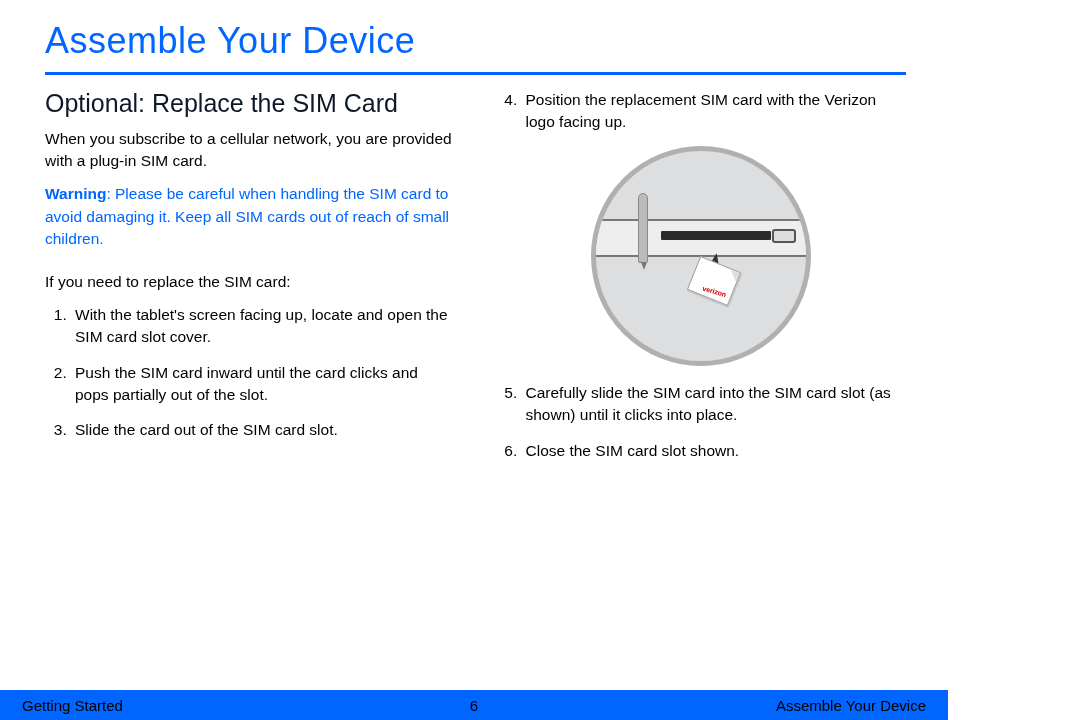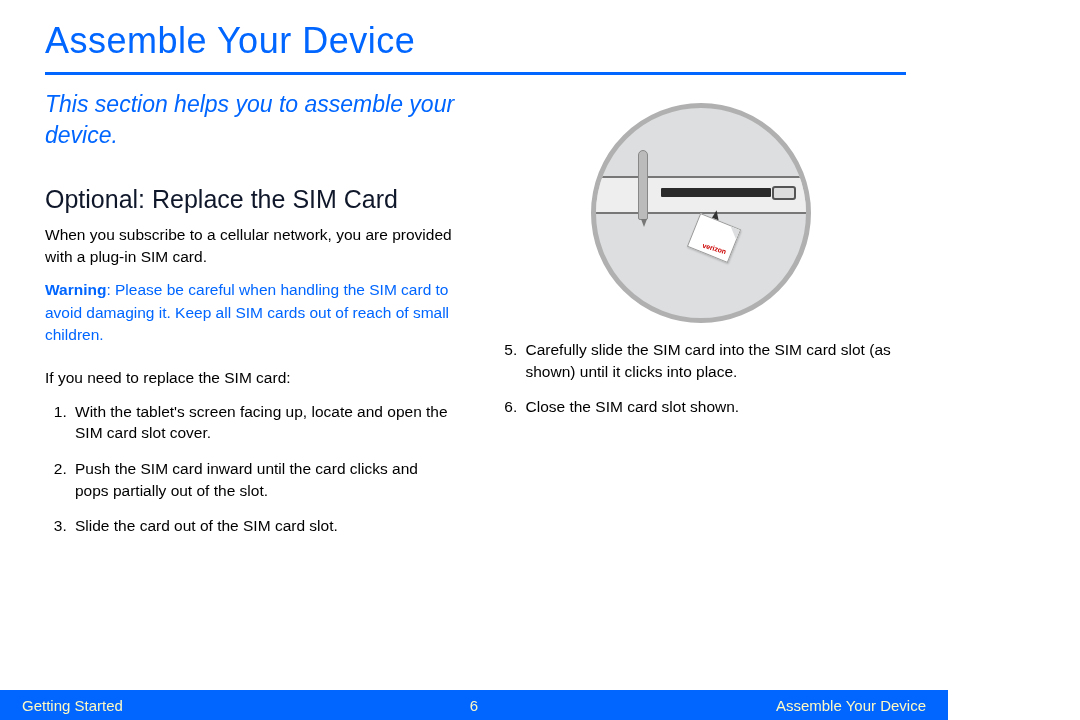--- a/index.html
+++ b/index.html
@@ -159,61 +159,63 @@
     border-left: 7px solid transparent;
     border-right: 7px solid transparent;
     border-bottom: 18px solid #333;
     transform: rotate(10deg);
   }
   .footer {
     position: absolute;
     left: 0; right: 0; bottom: 0;
     height: 30px;
     background: #0066ff;
-    color: #fef9c3;
+    color: #000000;
     display: flex;
     align-items: center;
     justify-content: space-between;
     padding: 0 22px;
     font-size: 15px;
     gap: 12px;
   }
   .footer .center { position: absolute; left: 50%; transform: translateX(-50%); }
 </style>
 </head>
 <body>
 
 <div class="page">
 
   <h1 class="title">Assemble Your Device</h1>
   <hr class="rule">
 
   <div class="cols">
 
     <div class="col">
-      <p class="intro">This section helps you to assemble your device.</p>
 
       <h2 class="h2">Optional: Replace the SIM Card</h2>
 
       <p class="body-text">When you subscribe to a cellular network, you are provided with a plug-in SIM card.</p>
 
       <p class="warn">
         <b>Warning</b><span>: Please be careful when handling the SIM card to avoid damaging it. Keep all SIM cards out of reach of small children.</span>
       </p>
 
       <p class="body-text">If you need to replace the SIM card:</p>
 
       <ol class="steps">
         <li>With the tablet's screen facing up, locate and open the SIM card slot cover.</li>
         <li>Push the SIM card inward until the card clicks and pops partially out of the slot.</li>
         <li>Slide the card out of the SIM card slot.</li>
       </ol>
     </div>
 
     <div class="col">
+      <ol class="steps" start="4">
+        <li>Position the replacement SIM card with the Verizon logo facing up.</li>
+      </ol>
 
       <div class="illus-wrap">
         <div class="circle">
           <div class="tablet-edge"></div>
           <div class="slot"></div>
           <div class="port"></div>
           <div class="stylus"></div>
           <div class="arrow"></div>
           <div class="sim">
             <span class="logo-mark">verizon</span>

